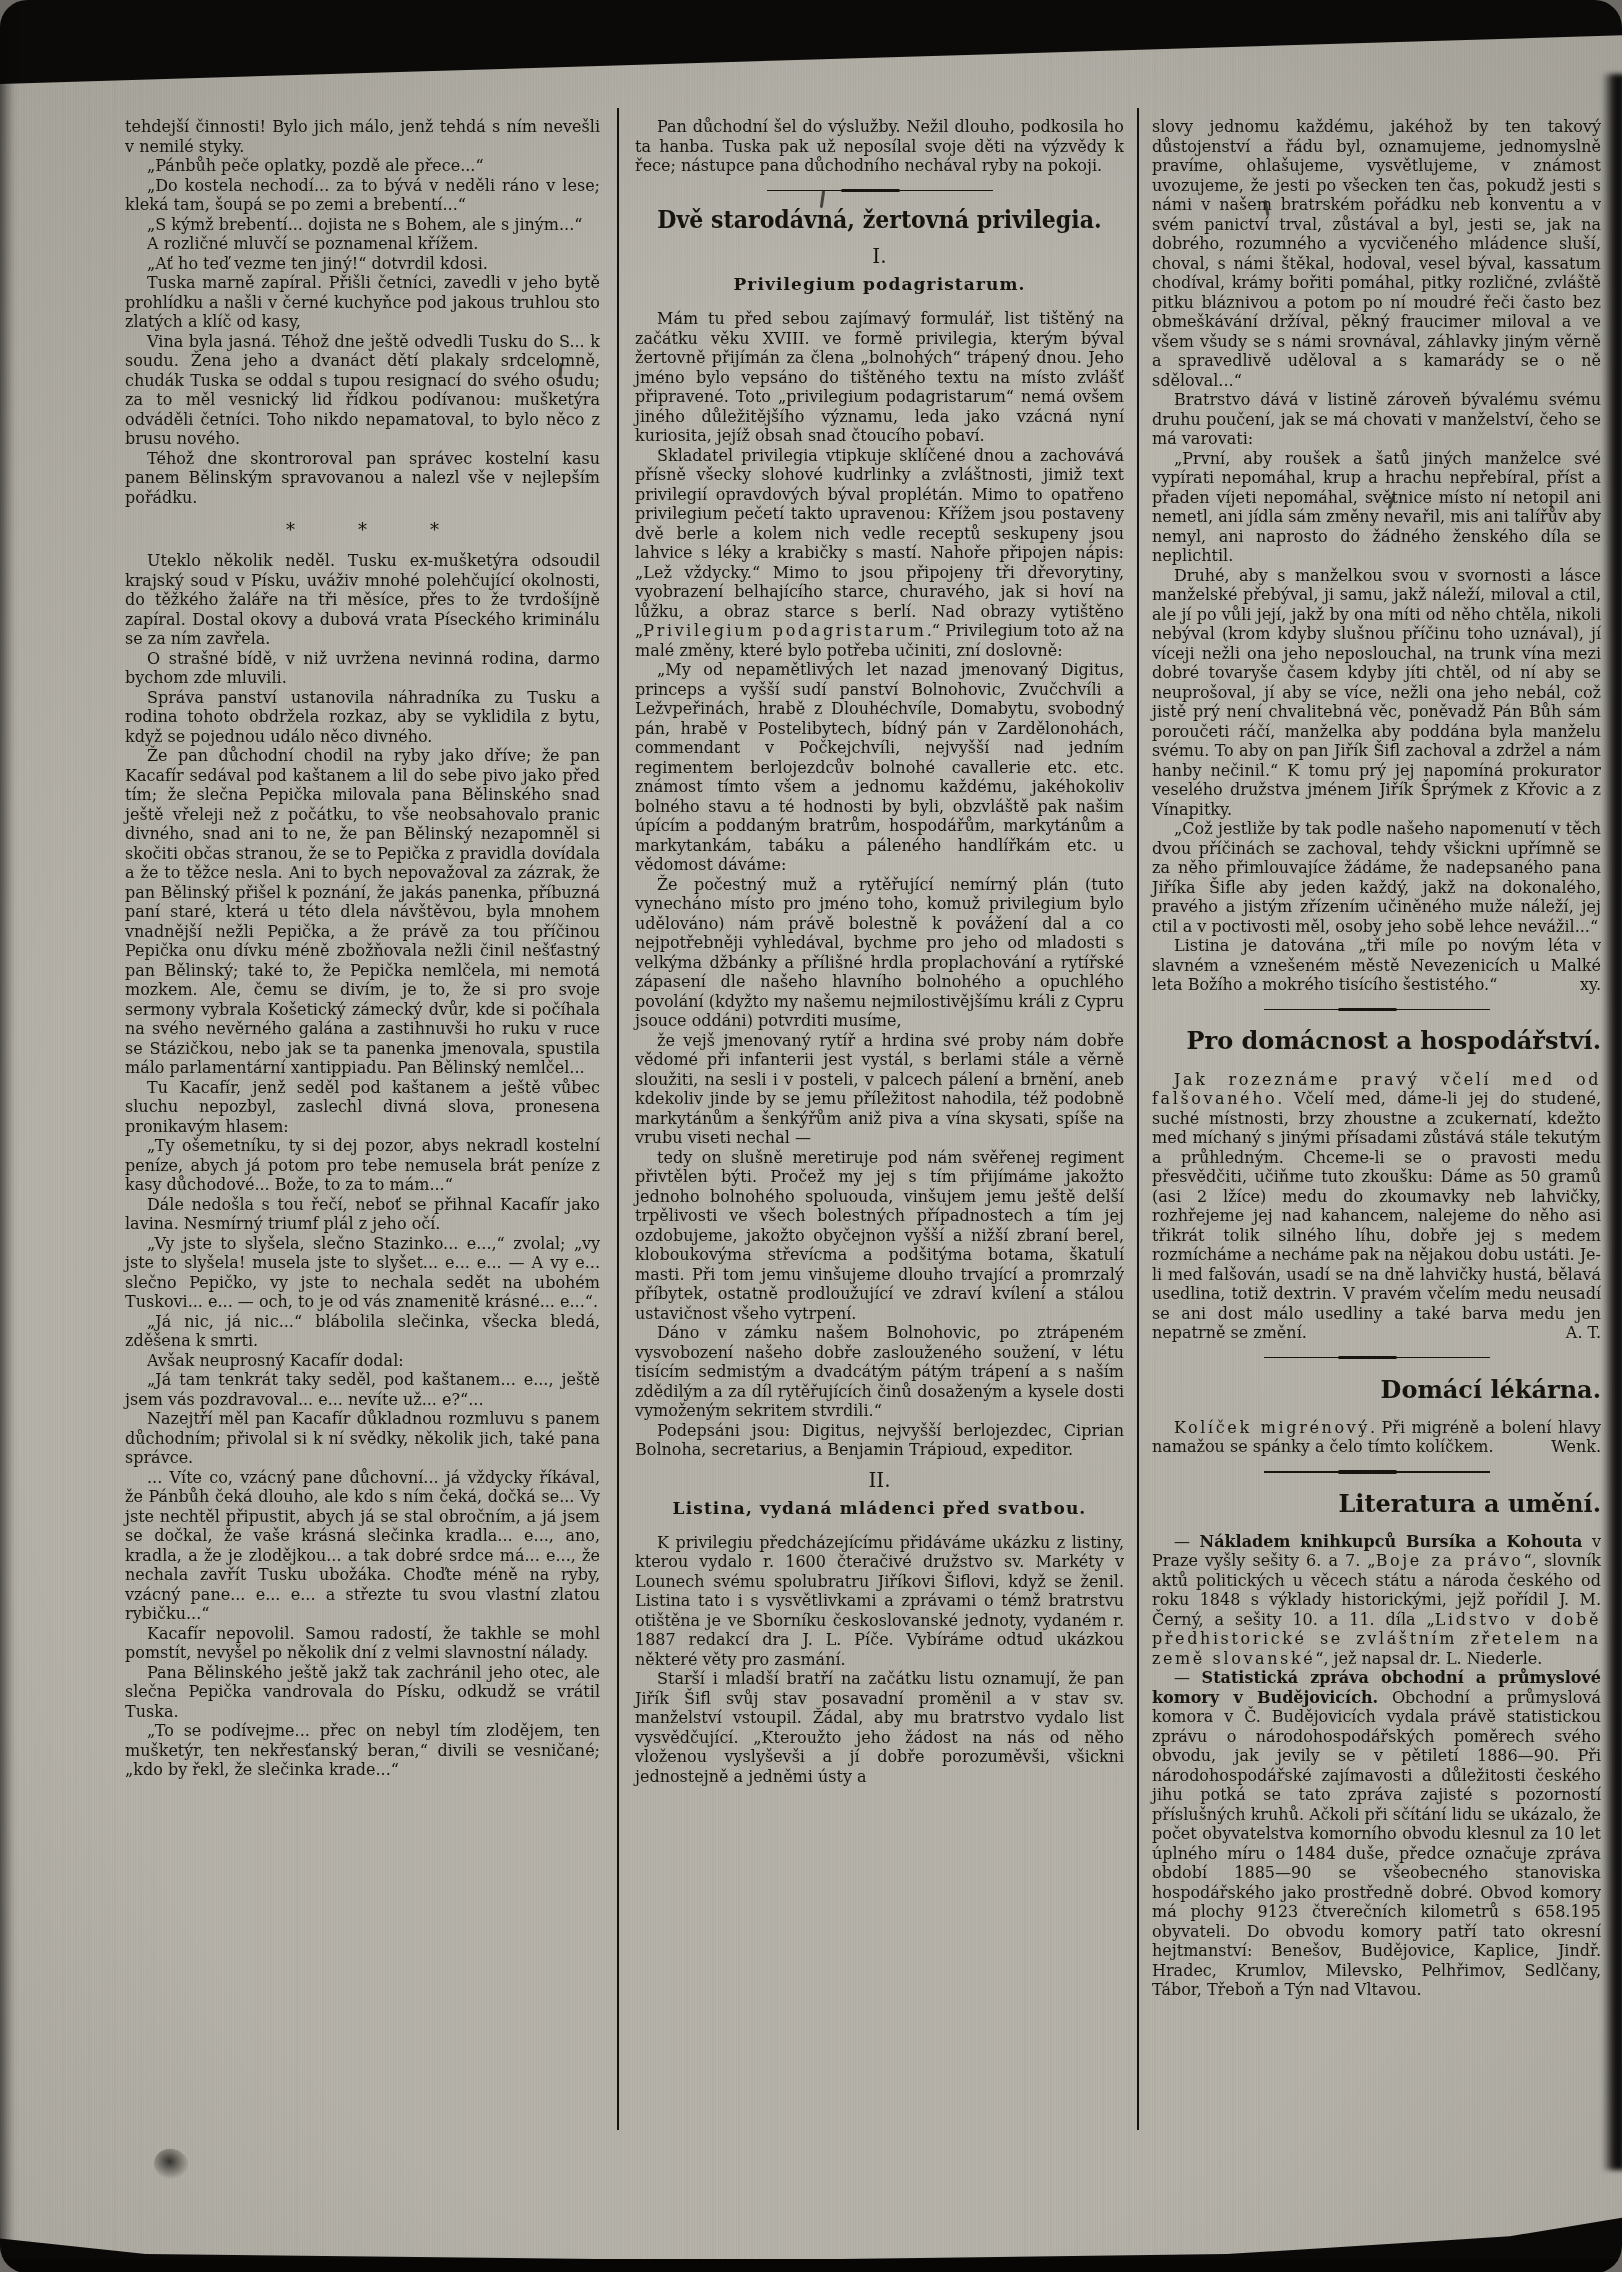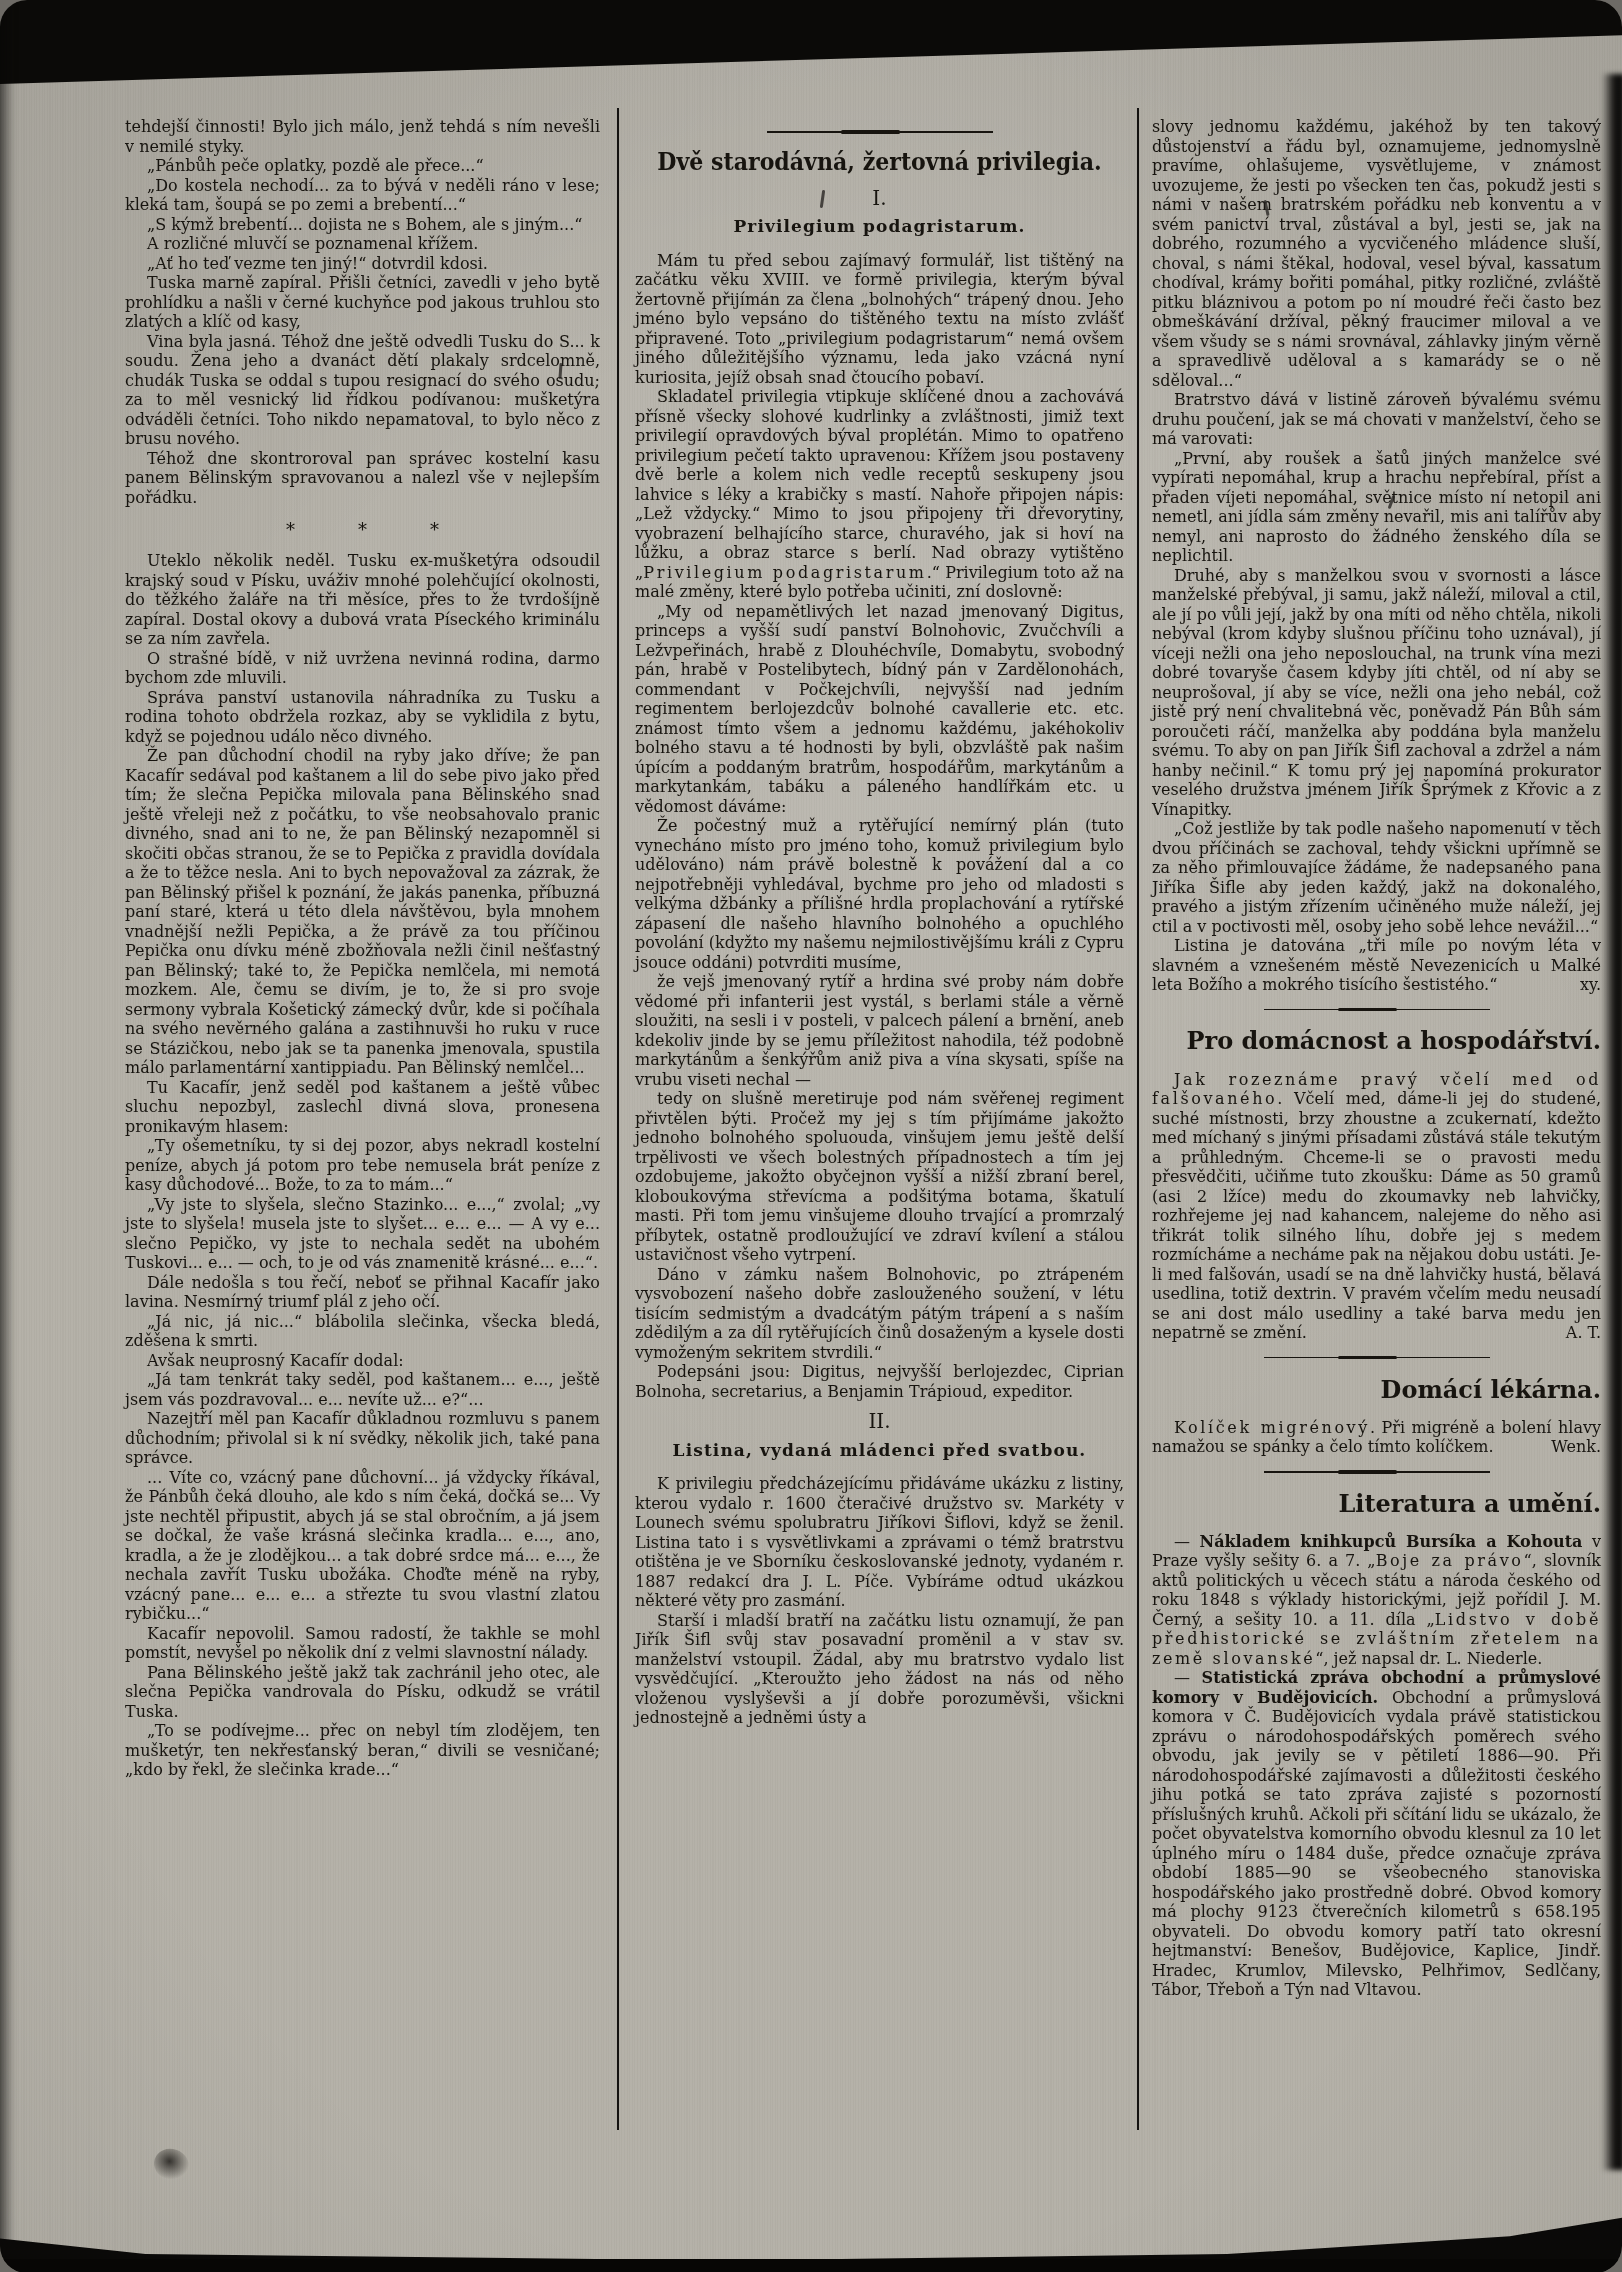--- a/index.html
+++ b/index.html
@@ -73,32 +73,33 @@
       <div class="p">Tuska marně zapíral. Přišli četníci, zavedli v jeho bytě prohlídku a našli v černé kuchyňce pod jakous truhlou sto zlatých a klíč od kasy,</div>
       <div class="p">Vina byla jasná. Téhož dne ještě odvedli Tusku do S... k soudu. Žena jeho a dvanáct dětí plakaly srdcelomně, chudák Tuska se oddal s tupou resignací do svého osudu; za to měl vesnický lid řídkou podívanou: mušketýra odváděli četníci. Toho nikdo nepamatoval, to bylo něco z brusu nového.</div>
       <div class="p">Téhož dne skontroroval pan správec kostelní kasu panem Bělinským spravovanou a nalezl vše v nejlepším pořádku.</div>
       <div class="stars">***</div>
       <div class="p">Uteklo několik neděl. Tusku ex-mušketýra odsoudil krajský soud v Písku, uváživ mnohé polehčující okolnosti, do těžkého žaláře na tři měsíce, přes to že tvrdošíjně zapíral. Dostal okovy a dubová vrata Píseckého kriminálu se za ním zavřela.</div>
       <div class="p">O strašné bídě, v niž uvržena nevinná rodina, darmo bychom zde mluvili.</div>
       <div class="p">Správa panství ustanovila náhradníka zu Tusku a rodina tohoto obdržela rozkaz, aby se vyklidila z bytu, když se pojednou událo něco divného.</div>
       <div class="p">Že pan důchodní chodil na ryby jako dříve; že pan Kacafír sedával pod kaštanem a lil do sebe pivo jako před tím; že slečna Pepička milovala pana Bělinského snad ještě vřeleji než z počátku, to vše neobsahovalo pranic divného, snad ani to ne, že pan Bělinský nezapomněl si skočiti občas stranou, že se to Pepička z pravidla dovídala a že to těžce nesla. Ani to bych nepovažoval za zázrak, že pan Bělinský přišel k poznání, že jakás panenka, příbuzná paní staré, která u této dlela návštěvou, byla mnohem vnadnější nežli Pepička, a že právě za tou příčinou Pepička onu dívku méně zbožňovala nežli činil nešťastný pan Bělinský; také to, že Pepička nemlčela, mi nemotá mozkem. Ale, čemu se divím, je to, že si pro svoje sermony vybrala Košetický zámecký dvůr, kde si počíhala na svého nevěrného galána a zastihnuvši ho ruku v ruce se Stázičkou, nebo jak se ta panenka jmenovala, spustila málo parlamentární xantippiadu. Pan Bělinský nemlčel...</div>
       <div class="p">Tu Kacafír, jenž seděl pod kaštanem a ještě vůbec sluchu nepozbyl, zaslechl divná slova, pronesena pronikavým hlasem:</div>
       <div class="p">„Ty ošemetníku, ty si dej pozor, abys nekradl kostelní peníze, abych já potom pro tebe nemusela brát peníze z kasy důchodové... Bože, to za to mám...“</div>
+      <div class="p">Dále nedošla s tou řečí, neboť se přihnal Kacafír jako lavina. Nesmírný triumf plál z jeho očí.</div>
       <div class="p">„Vy jste to slyšela, slečno Stazinko... e...,“ zvolal; „vy jste to slyšela! musela jste to slyšet... e... e... — A vy e... slečno Pepičko, vy jste to nechala sedět na ubohém Tuskovi... e... — och, to je od vás znamenitě krásné... e...“.</div>
-      <div class="p">Dále nedošla s tou řečí, neboť se přihnal Kacafír jako lavina. Nesmírný triumf plál z jeho očí.</div>
       <div class="p">„Já nic, já nic...“ blábolila slečinka, všecka bledá, zděšena k smrti.</div>
       <div class="p">Avšak neuprosný Kacafír dodal:</div>
       <div class="p">„Já tam tenkrát taky seděl, pod kaštanem... e..., ještě jsem vás pozdravoval... e... nevíte už... e?“...</div>
       <div class="p">Nazejtří měl pan Kacafír důkladnou rozmluvu s panem důchodním; přivolal si k ní svědky, několik jich, také pana správce.</div>
       <div class="p">... Víte co, vzácný pane důchovní... já vždycky říkával, že Pánbůh čeká dlouho, ale kdo s ním čeká, dočká se... Vy jste nechtěl připustit, abych já se stal obročním, a já jsem se dočkal, že vaše krásná slečinka kradla... e..., ano, kradla, a že je zlodějkou... a tak dobré srdce má... e..., že nechala zavřít Tusku ubožáka. Choďte méně na ryby, vzácný pane... e... e... a střezte tu svou vlastní zlatou rybičku...“</div>
       <div class="p">Kacafír nepovolil. Samou radostí, že takhle se mohl pomstít, nevyšel po několik dní z velmi slavnostní nálady.</div>
       <div class="p">Pana Bělinského ještě jakž tak zachránil jeho otec, ale slečna Pepička vandrovala do Písku, odkudž se vrátil Tuska.</div>
       <div class="p">„To se podívejme... přec on nebyl tím zlodějem, ten mušketýr, ten nekřesťanský beran,“ divili se vesničané; „kdo by řekl, že slečinka krade...“</div>
     </div>
   <div class="col" style="left:635px; width:489px;">
+      <div class="p">Pan důchodní šel do výslužby. Nežil dlouho, podkosila ho ta hanba. Tuska pak už neposílal svoje děti na výzvědy k řece; nástupce pana důchodního nechával ryby na pokoji.</div>
       <div class="divider"></div>
       <div class="h1">Dvě starodávná, žertovná privilegia.</div>
       <div class="roman">I.</div>
       <div class="h2">Privilegium podagristarum.</div>
       <div class="p">Mám tu před sebou zajímavý formulář, list tištěný na začátku věku XVIII. ve formě privilegia, kterým býval žertovně přijímán za člena „bolnohých“ trápený dnou. Jeho jméno bylo vepsáno do tištěného textu na místo zvlášť připravené. Toto „privilegium podagristarum“ nemá ovšem jiného důležitějšího významu, leda jako vzácná nyní kuriosita, jejíž obsah snad čtoucího pobaví.</div>
       <div class="p">Skladatel privilegia vtipkuje sklíčené dnou a zachovává přísně všecky slohové kudrlinky a zvláštnosti, jimiž text privilegií opravdových býval proplétán. Mimo to opatřeno privilegium pečetí takto upravenou: Křížem jsou postaveny dvě berle a kolem nich vedle receptů seskupeny jsou lahvice s léky a krabičky s mastí. Nahoře připojen nápis: „Lež vždycky.“ Mimo to jsou připojeny tři dřevorytiny, vyobrazení belhajícího starce, churavého, jak si hoví na lůžku, a obraz starce s berlí. Nad obrazy vytištěno „<span class="g">Privilegium podagristarum</span>.“ Privilegium toto až na malé změny, které bylo potřeba učiniti, zní doslovně:</div>
       <div class="p">„My od nepamětlivých let nazad jmenovaný Digitus, princeps a vyšší sudí panství Bolnohovic, Zvučchvíli a Ležvpeřinách, hrabě z Dlouhéchvíle, Domabytu, svobodný pán, hrabě v Postelibytech, bídný pán v Zardělonohách, commendant v Počkejchvíli, nejvyšší nad jedním regimentem berlojezdcův bolnohé cavallerie etc. etc. známost tímto všem a jednomu každému, jakéhokoliv bolného stavu a té hodnosti by byli, obzvláště pak našim úpícím a poddaným bratrům, hospodářům, markytánům a markytankám, tabáku a páleného handlířkám etc. u vědomost dáváme:</div>
       <div class="p">Že počestný muž a rytěřující nemírný plán (tuto vynecháno místo pro jméno toho, komuž privilegium bylo udělováno) nám právě bolestně k povážení dal a co nejpotřebněji vyhledával, bychme pro jeho od mladosti s velkýma džbánky a přílišné hrdla proplachování a rytířské zápasení dle našeho hlavního bolnohého a opuchlého povolání (kdyžto my našemu nejmilostivějšímu králi z Cypru jsouce oddáni) potvrditi musíme,</div>
       <div class="p">že vejš jmenovaný rytíř a hrdina své proby nám dobře vědomé při infanterii jest vystál, s berlami stále a věrně sloužiti, na sesli i v posteli, v palcech pálení a brnění, aneb kdekoliv jinde by se jemu příležitost nahodila, též podobně markytánům a šenkýřům aniž piva a vína skysati, spíše na vrubu viseti nechal —</div>
       <div class="p">tedy on slušně meretiruje pod nám svěřenej regiment přivtělen býti. Pročež my jej s tím přijímáme jakožto jednoho bolnohého spoluouda, vinšujem jemu ještě delší trpělivosti ve všech bolestných případnostech a tím jej ozdobujeme, jakožto obyčejnon vyšší a nižší zbraní berel, kloboukovýma střevícma a podšitýma botama, škatulí masti. Při tom jemu vinšujeme dlouho trvající a promrzalý příbytek, ostatně prodloužující ve zdraví kvílení a stálou ustavičnost všeho vytrpení.</div>

